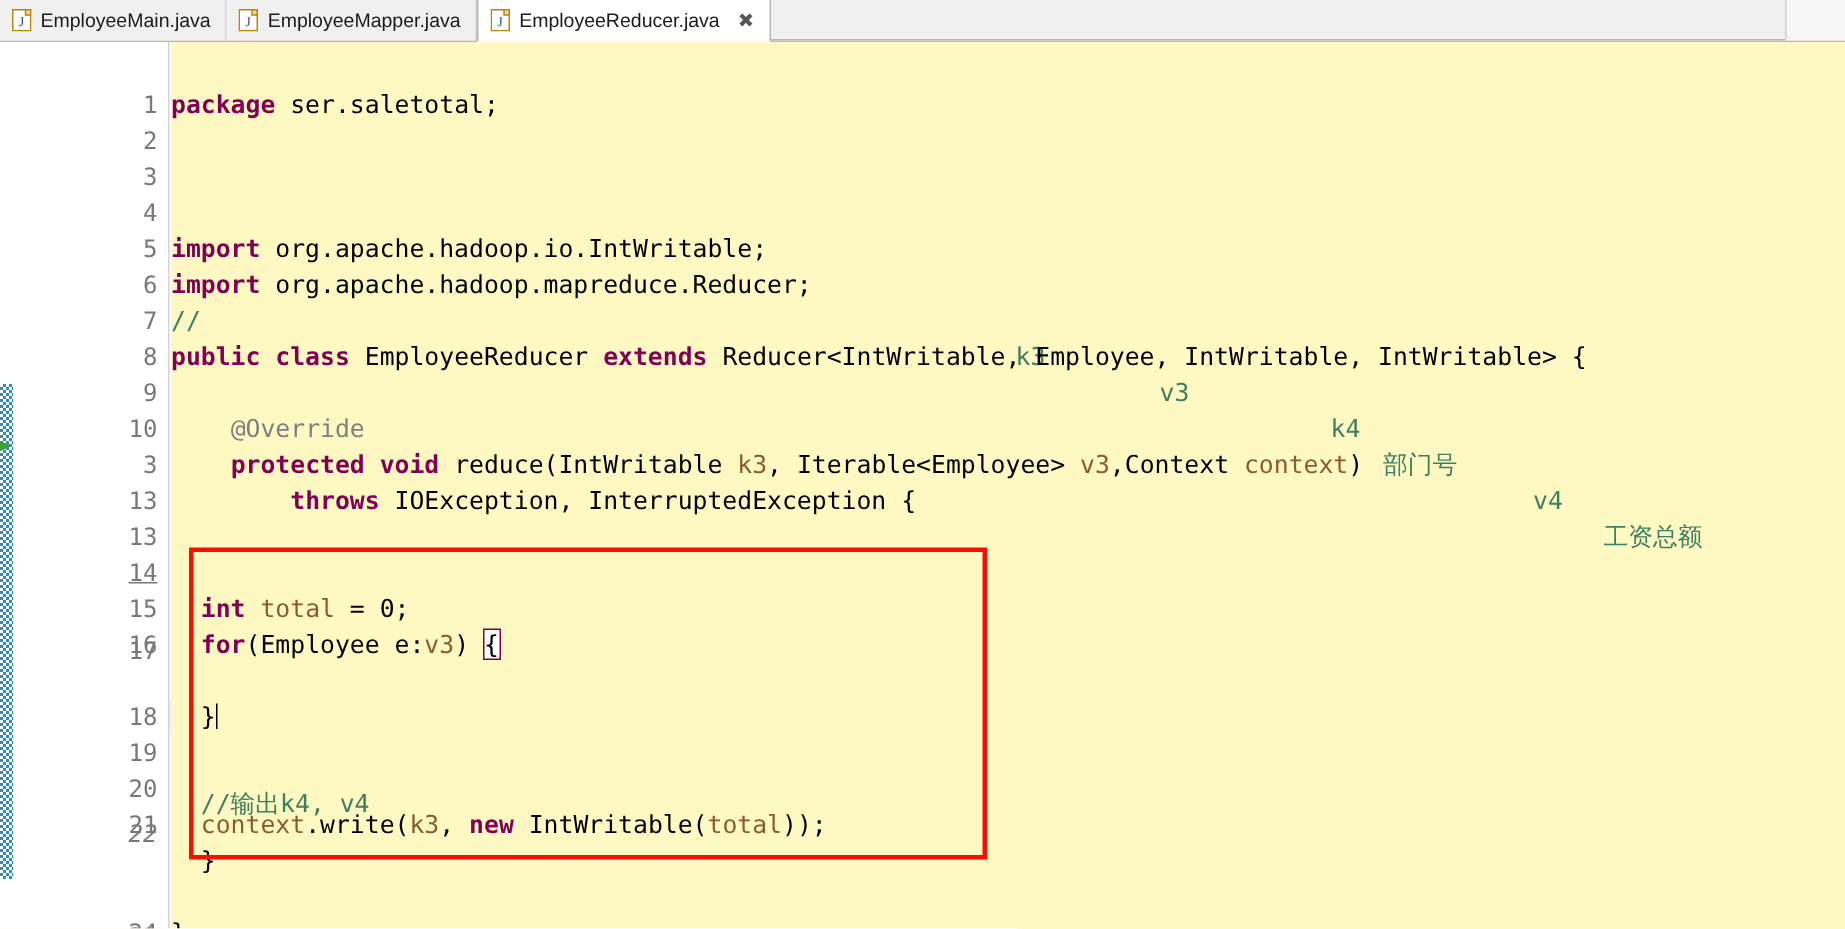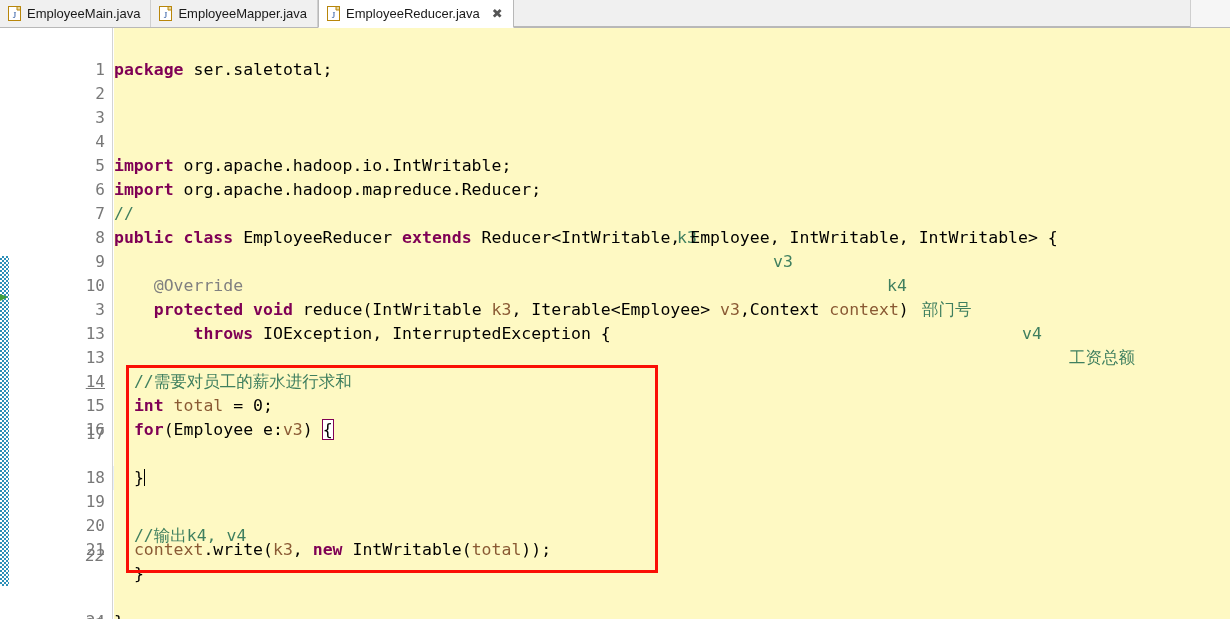--- a/index.html
+++ b/index.html
@@ -260,21 +260,20 @@
     </div>
 
     <div class="codeline" style="top:246px;"><span class="plain">    </span><span class="ann">@Override</span></div>
 
     <div class="codeline" style="top:198px;"><span class="kw">public</span><span class="plain"> </span><span class="kw">class</span><span class="plain"> EmployeeReducer </span><span class="kw">extends</span><span class="plain"> Reducer&lt;IntWritable, Employee, IntWritable, IntWritable&gt; {</span></div>
 
     <div class="codeline" style="top:270px;"><span class="plain">    </span><span class="kw">protected</span><span class="plain"> </span><span class="kw">void</span><span class="plain"> reduce(IntWritable </span><span class="fld">k3</span><span class="plain">, Iterable&lt;Employee&gt; </span><span class="fld">v3</span><span class="plain">,Context </span><span class="fld">context</span><span class="plain">)</span></div>
 
     <div class="codeline" style="top:294px;"><span class="plain">        </span><span class="kw">throws</span><span class="plain"> IOException, InterruptedException {</span></div>
 
-    <div class="codeline" style="top:342px;"><span class="plain">  </span><span class="cmt">//需要对员工的薪水进行求和</span></div>
 
     <div class="codeline" style="top:366px;"><span class="plain">  </span><span class="kw">int</span><span class="fld"> total</span><span class="plain"> = 0;</span></div>
 
     <div class="codeline" style="top:390px;"><span class="plain">  </span><span class="kw">for</span><span class="plain">(Employee </span><span class="plain">e</span><span class="plain">:</span><span class="fld">v3</span><span class="plain">) </span><span class="brace-hl">{</span></div>
 
 
     <div class="codeline" style="top:438px;"><span class="plain">  </span><span class="plain">}</span><span style="display:inline-block;width:0;border-left:1.5px solid #000;height:17px;vertical-align:-3px;"></span></div>
 
     <div class="codeline" style="top:496px;"><span class="plain">  </span><span class="cmt">//输出k4, v4</span></div>
 

